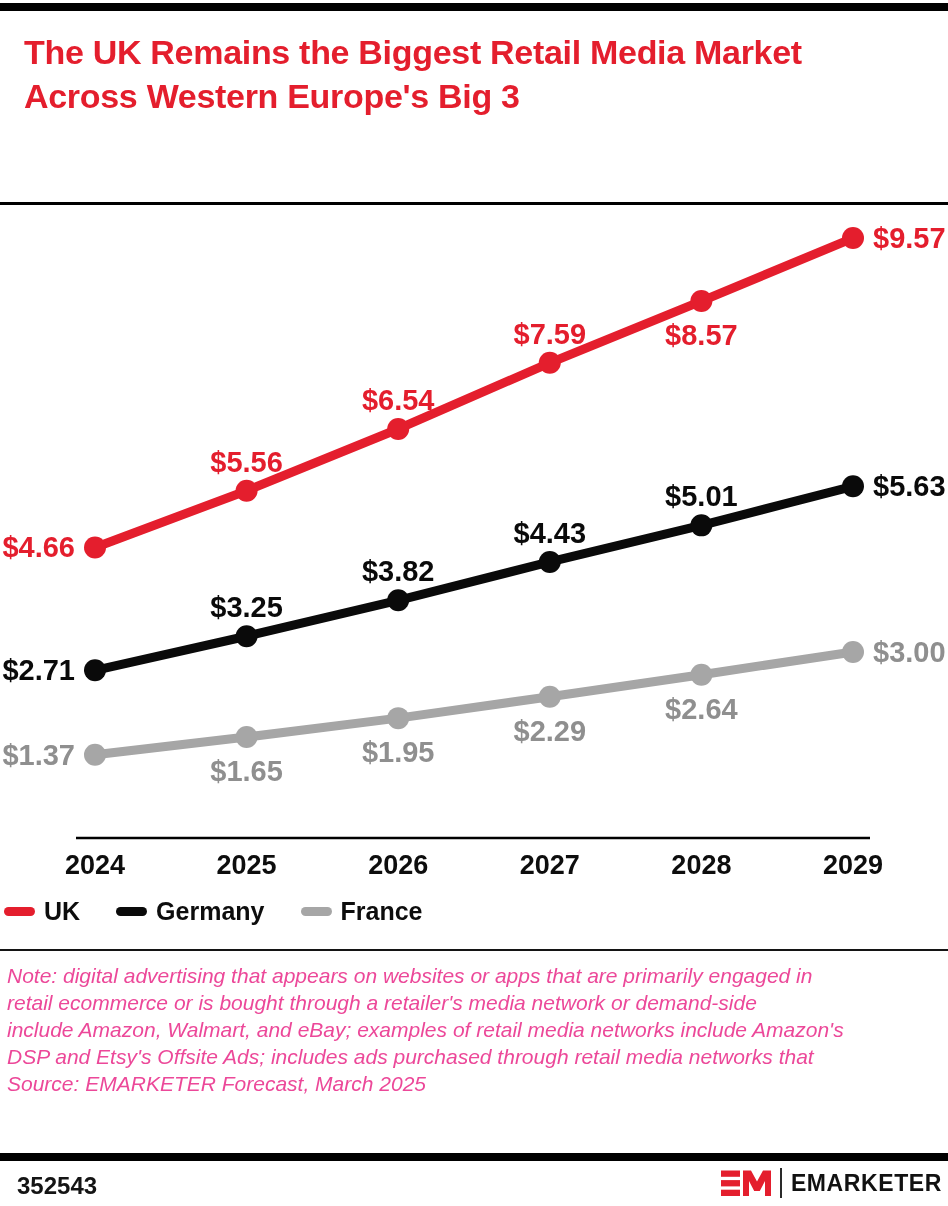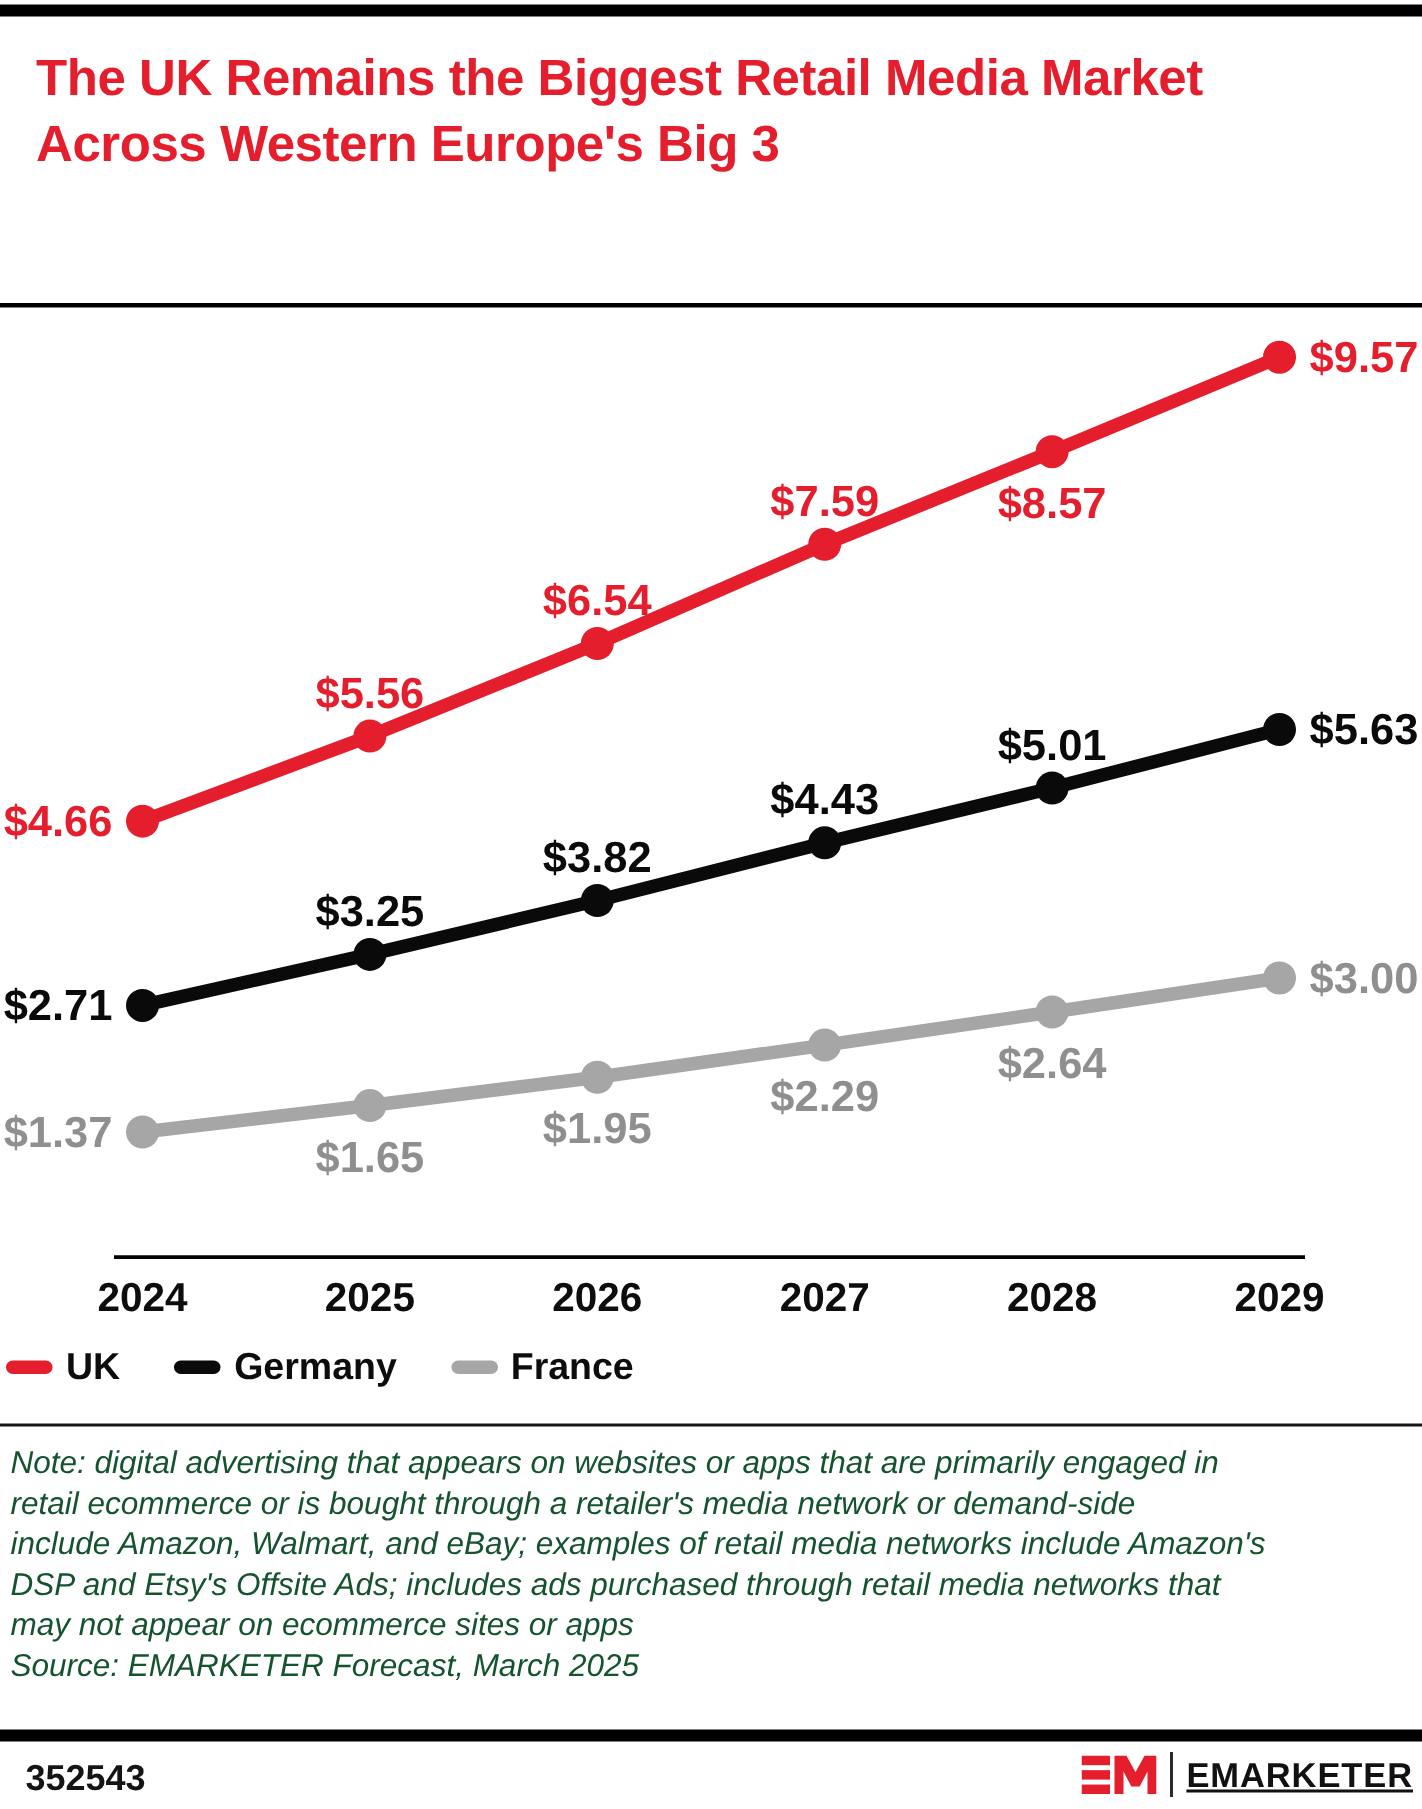--- a/index.html
+++ b/index.html
@@ -14,27 +14,27 @@
   .subtitle{margin:2px 0 0 0;font-size:31px;line-height:44px;font-style:italic;font-weight:400;color:#151515;}
   .subtitle div{white-space:nowrap;}
   .divider{position:absolute;top:202px;left:0;width:948px;height:3px;background:#000;}
   #chart-svg{position:absolute;top:210px;left:0;}
   #chart-svg text{font-family:"Liberation Sans",sans-serif;}
   .legend{position:absolute;top:897px;left:4px;display:flex;align-items:flex-end;gap:36px;}
   .legend-item{display:flex;align-items:center;gap:9px;}
   .dash{width:31px;height:9px;border-radius:5px;display:inline-block;background:#888;}
   .legend-label{font-weight:bold;font-size:25px;color:#0d0d0d;}
   .thin-divider{position:absolute;top:949px;left:0;width:948px;height:2px;background:#141414;}
-  .note{position:absolute;top:962px;left:7px;width:936px;font-style:italic;font-size:21px;line-height:27px;color:#14532d;}
+  .note{position:absolute;top:962px;left:7px;width:936px;font-style:italic;font-size:21px;line-height:27px;color:#ec4899;}
   .note div{white-space:nowrap;}
   .bottom-bar{position:absolute;top:1153px;left:0;width:948px;height:8px;background:#000;}
   .chart-id{position:absolute;left:17px;top:1172px;font-weight:bold;font-size:24px;color:#141414;}
   .brand{position:absolute;right:6px;top:1168px;display:flex;align-items:center;gap:9px;}
   .brand-divider{width:2px;height:30px;background:#2a2a2a;}
-  .brand-name{font-weight:bold;font-size:23px;letter-spacing:0.6px;color:#111;text-decoration:underline;}
+  .brand-name{font-weight:bold;font-size:23px;letter-spacing:0.6px;color:#111;}
 </style>
 </head>
 <body>
 
 <div class="top-bar"></div>
 
 <div class="header">
   <h1 class="title">
     <div>The UK Remains the Biggest Retail Media Market</div>
     <div>Across Western Europe's Big 3</div>
@@ -107,21 +107,20 @@
   </div>
 </div>
 
 <div class="thin-divider"></div>
 
 <div class="note">
   <div>Note: digital advertising that appears on websites or apps that are primarily engaged in</div>
   <div>retail ecommerce or is bought through a retailer's media network or demand-side</div>
   <div>include Amazon, Walmart, and eBay; examples of retail media networks include Amazon's</div>
   <div>DSP and Etsy's Offsite Ads; includes ads purchased through retail media networks that</div>
-  <div>may not appear on ecommerce sites or apps</div>
   <div>Source: EMARKETER Forecast, March 2025</div>
 </div>
 
 <div class="bottom-bar"></div>
 
 <div class="chart-id">352543</div>
 
 <div class="brand">
   <svg width="50" height="27" viewBox="0 0 50 27">
     <rect x="0" y="0.5" width="19" height="6.3" fill="#e41e2d"></rect>

